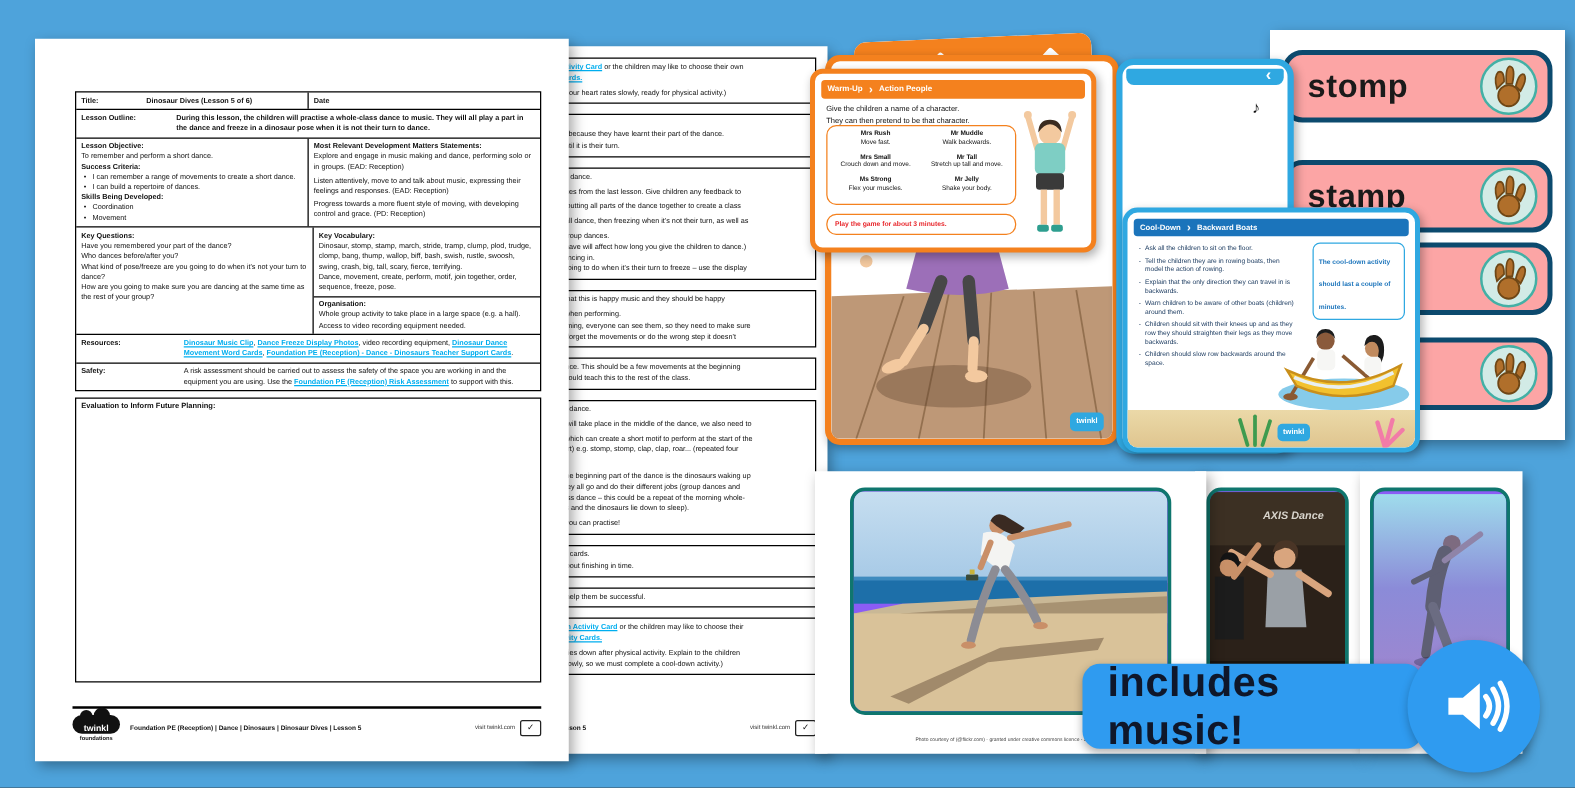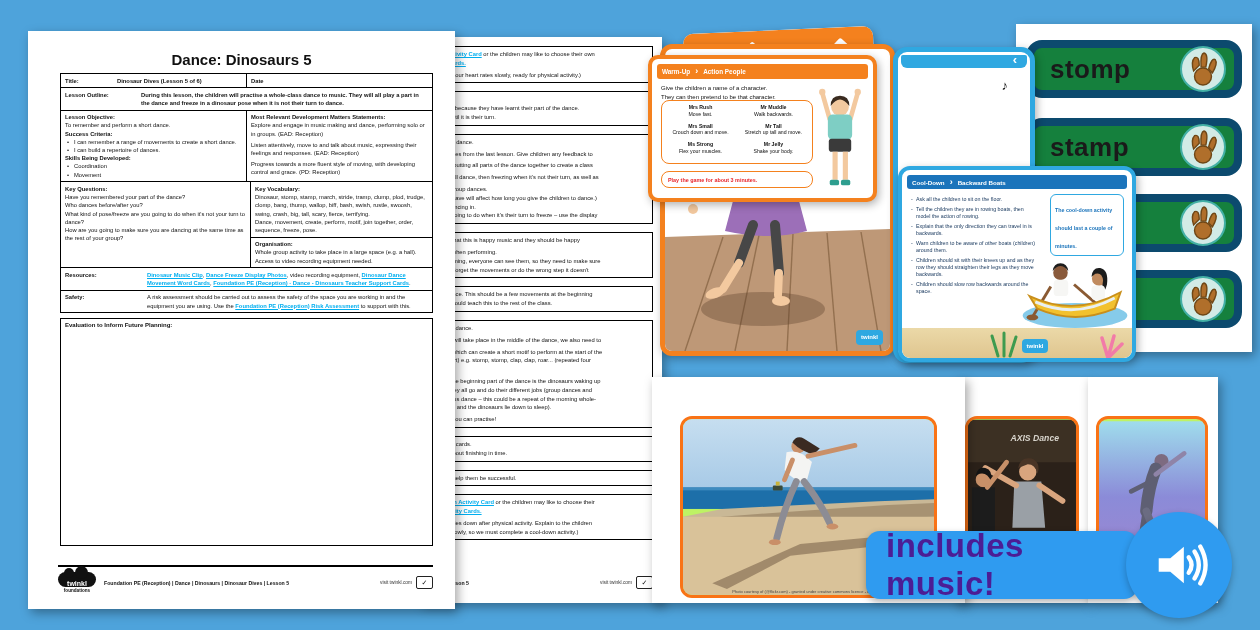--- a/index.html
+++ b/index.html
@@ -48,31 +48,31 @@
 
   
   .bhead { height:14px; background:#1B74BB; border-radius:3px; display:flex; align-items:center; padding:0 5px; color:#fff; font-weight:bold; font-size:6.2px; }
   .bhead .chev { margin:0 5px; font-size:9px; line-height:12px; color:#fff; }
   .cdbullet { font-size:5.3px; line-height:1.32; color:#16365C; margin-bottom:3px; padding-left:5px; position:relative; }
   .cdbullet::before { content:"-"; position:absolute; left:0; }
   .callout { position:absolute; right:8px; top:24px; width:74px; border:1.8px solid #2FA8E1; border-radius:6px; padding:3px 4px; background:#fff; }
   .callout span { color:#1B74BB; font-weight:bold; font-size:5.3px; line-height:1.3; }
 
   
-  .wrow { position:absolute; left:10px; right:10px; height:58px; border:8px solid #0c4a6e; border-radius:16px; background:#15803d; }
+  .wrow { position:absolute; left:10px; right:10px; height:58px; border:4px solid #0c4a6e; border-radius:16px; background:#fca5a5; }
   .wword { position:absolute; left:16px; top:50%; transform:translateY(-50%); font-size:26px; font-weight:bold; color:#1a1a1a; letter-spacing:.5px; }
   .wcircle { position:absolute; right:8px; top:50%; transform:translateY(-50%); width:46px; height:46px; border-radius:50%; background:#D2EBE6; border:2px solid #43B0A5; display:flex; align-items:center; justify-content:center; }
 
   
-  .photo { position:absolute; border:3px solid #f97316; border-radius:12px; overflow:hidden; background:#bef264;margin-top:26px; }
+  .photo { position:absolute; border:3px solid #0f766e; border-radius:12px; overflow:hidden; background:#8b5cf6; }
   .caption { position:absolute; left:0; right:0; bottom:9px; text-align:center; font-size:4px; color:#444; }
 
   
   .banner { position:absolute; left:866px; top:531px; width:272px; height:68px; border-radius:14px; background:#2F9BF0; box-shadow:0 3px 7px rgba(0,0,0,.3); display:flex; align-items:center; z-index:10; }
-  .banner span { color:#4c1d95; font-weight:bold; font-size:33px; padding-left:20px; letter-spacing:.5px; }
+  .banner span { color:#0f172a; font-weight:bold; font-size:33px; padding-left:20px; letter-spacing:.5px; }
   .speakercircle { position:absolute; left:1126px; top:512px; width:106px; height:106px; border-radius:50%; background:#2F9BF0; box-shadow:0 3px 7px rgba(0,0,0,.25); z-index:11; display:flex; align-items:center; justify-content:center; }
 
   .twlogo { position:absolute; background:#2FA8E1; border-radius:4px; color:#fff; font-weight:bold; text-align:center; }
 </style>
 </head>
 <body>
 
 <div id="stage">
 
   <div class="page" style="left:1016px; top:24px; width:236px; height:328px; z-index:2;">
@@ -82,21 +82,21 @@
           <svg width="32" height="38" viewBox="0 0 34 40">
             <g fill="#B06F2B" stroke="#6F4716" stroke-width="1.5">
               <ellipse cx="17" cy="28" rx="9" ry="9"></ellipse>
               <path d="M7,22 Q4,12 8,8 Q13,6 13,16 Z"></path>
               <path d="M15,18 Q14,4 18,3 Q23,4 20,18 Z"></path>
               <path d="M23,20 Q26,8 30,10 Q33,14 27,24 Z"></path>
             </g>
           </svg>
         </span>
     </div>
-    <div class="wrow" style="top:94px;text-align:right;">
+    <div class="wrow" style="top:104px;text-align:right;">
       <span class="wword">stamp</span>
       <span class="wcircle">
           <svg width="32" height="38" viewBox="0 0 34 40">
             <g fill="#B06F2B" stroke="#6F4716" stroke-width="1.5">
               <ellipse cx="17" cy="28" rx="9" ry="9"></ellipse>
               <path d="M7,22 Q4,12 8,8 Q13,6 13,16 Z"></path>
               <path d="M15,18 Q14,4 18,3 Q23,4 20,18 Z"></path>
               <path d="M23,20 Q26,8 30,10 Q33,14 27,24 Z"></path>
             </g>
           </svg>
@@ -200,21 +200,20 @@
       </div>
     </div>
     <div class="p2footer">
       <span class="footcenter" style="margin-left:0;">ns | Lesson 5</span>
       <span class="visit">visit twinkl.com</span>
       <span class="stamp">✓</span>
     </div>
   </div>
 
   <div class="page" style="left:28px; top:31px; width:427px; height:578px; z-index:5;">
-    <div class="p1-title">Dance: Dinosaurs 5</div>
 
     <div class="tbl">
 
       <div class="trow">
         <div class="cell" style="flex:1; display:flex;">
           <span class="b" style="width:52px;">Title:</span>
           <span class="b">Dinosaur Dives (Lesson 5 of 6)</span>
         </div>
         <div class="cell vline b" style="flex:1;">Date</div>
       </div>

